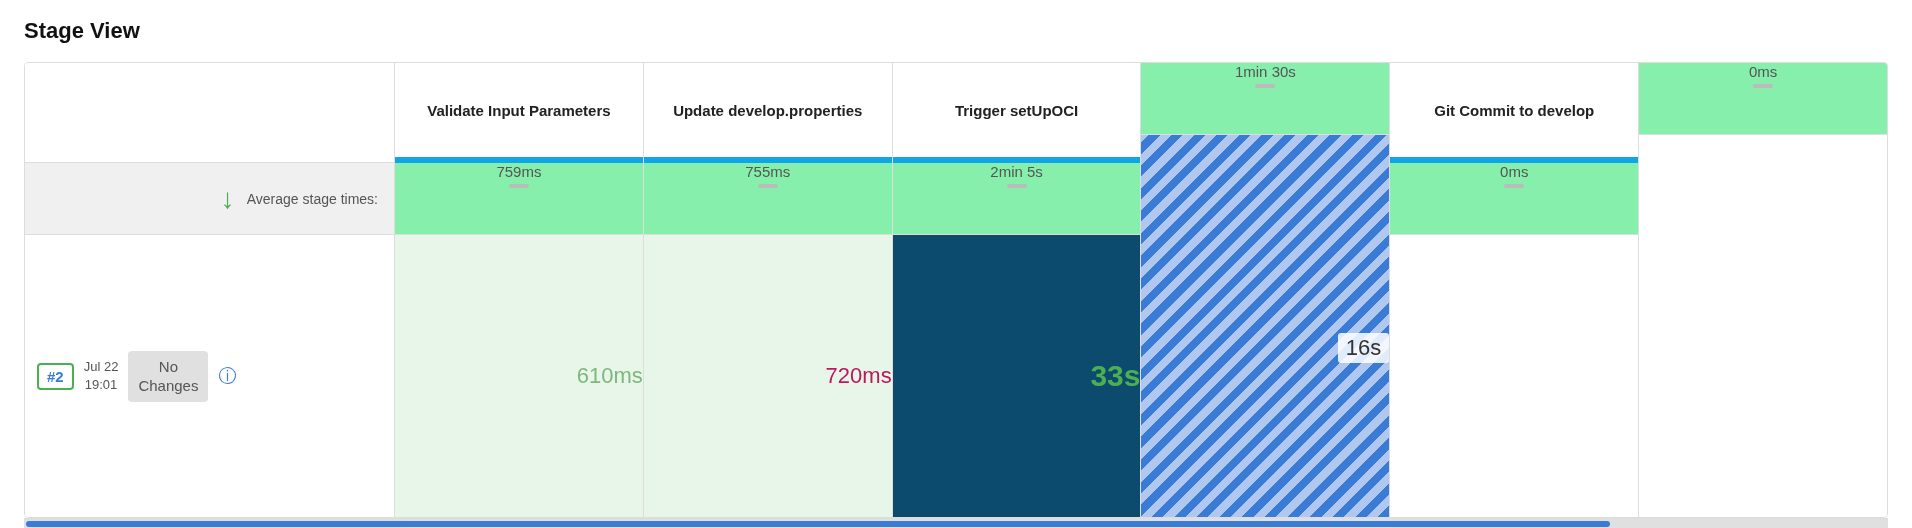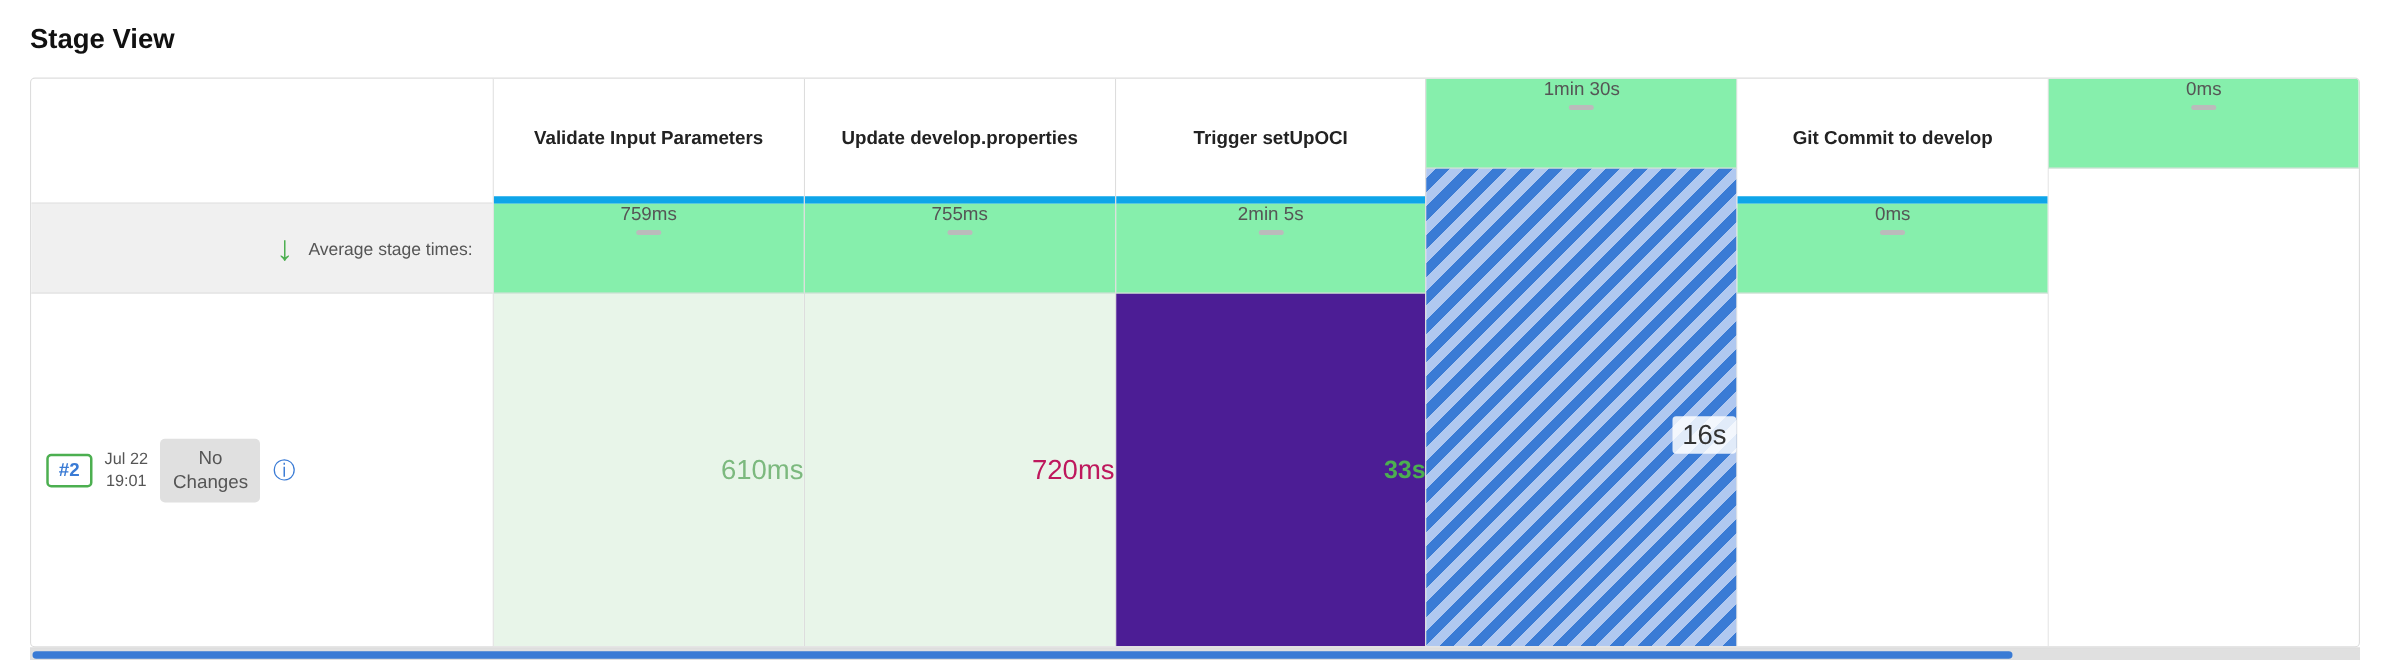--- a/index.html
+++ b/index.html
@@ -185,23 +185,23 @@
       background: #e8f5e9;
       color: #7cb97e;
     }
 
     .stage-build-cell.green-medium {
       background: #e8f5e9;
       color: #be185d;
     }
 
     .stage-build-cell.green-strong {
-      background: #4c1d95;
+      background: #0c4a6e;
       color: #4CAF50;
-      font-size: 20px;
+      font-size: 30px;
       font-weight: 600;
     }
 
     .stage-build-cell.blue-striped {
       background: repeating-linear-gradient(
         -45deg,
         #3a7bd5,
         #3a7bd5 8px,
         #b0c8f0 8px,
         #b0c8f0 16px

